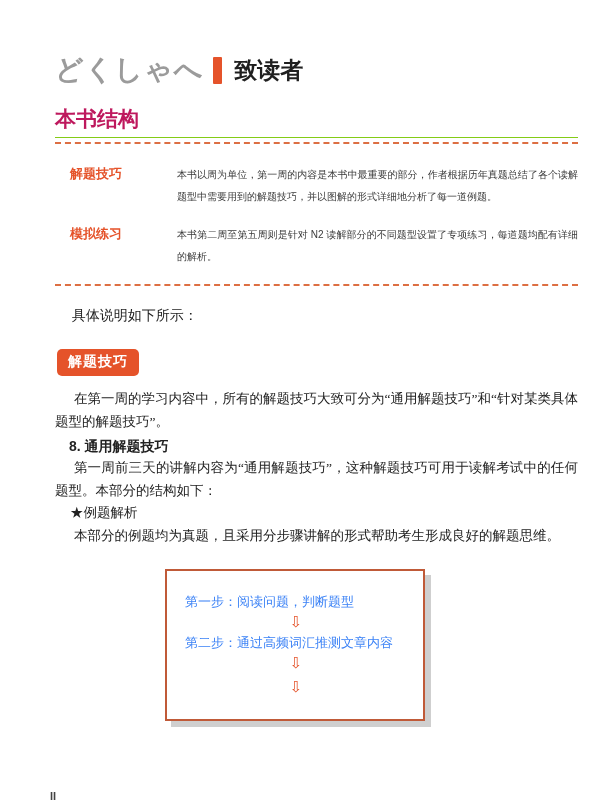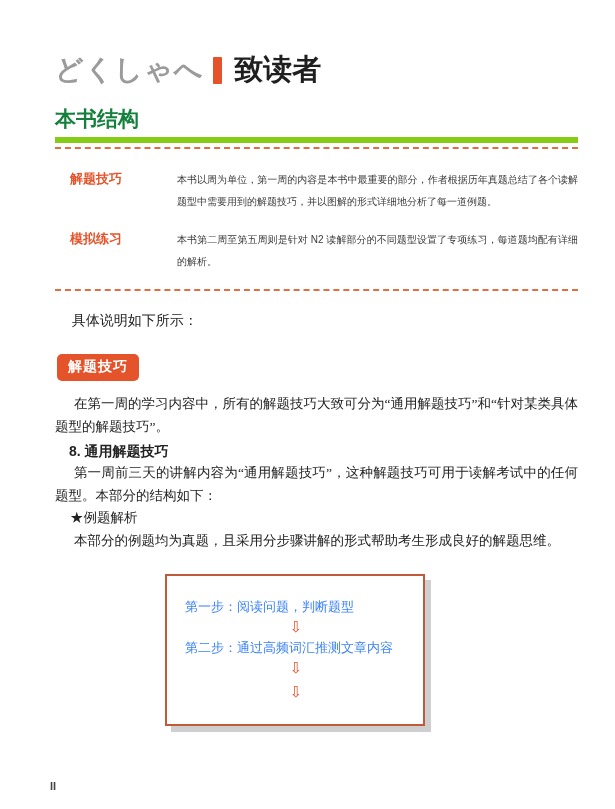--- a/index.html
+++ b/index.html
@@ -12,27 +12,27 @@
 
   
   .hdr{display:flex;align-items:center;margin-top:52px;height:36px;}
   .hdr-jp{
     font-family:Liberation Serif, serif;
     font-weight:bold;font-size:28px;color:#9b9b9b;letter-spacing:1px;
   }
   .hdr-bar{width:9px;height:27px;background:#e5532a;margin:0 12px 0 10px;border-radius:1px;}
   .hdr-cn{
     font-family:"Liberation Sans","DejaVu Sans",sans-serif;
-    font-weight:bold;font-size:29px;color:#1f1f1f;
+    font-weight:bold;font-size:23px;color:#1f1f1f;
   }
 
   
   .sec-head{
-    margin-top:17px;font-weight:bold;font-size:21px;color:#15803d;
-    padding-bottom:4px;border-bottom:6px solid #84cc16;
+    margin-top:17px;font-weight:bold;font-size:21px;color:#be185d;
+    padding-bottom:4px;border-bottom:1px solid #84cc16;
   }
   .dash{border-top:2px dashed #dd6f43;height:0;}
   .dash.under-head{margin-top:4px;}
 
   
   .items{margin-top:20px;}
   .item{display:flex;margin-bottom:16px;}
   .item-label{
     width:110px;flex:0 0 110px;padding-left:15px;box-sizing:border-box;
     font-family:"Liberation Sans","DejaVu Sans",sans-serif;
@@ -71,21 +71,21 @@
     padding:22px 0 20px 18px;
   }
   .step{font-size:13px;color:#3b82f6;line-height:17px;}
   .flow-arrow{
     text-align:center;width:222px;color:#e5532a;font-size:15px;
     line-height:24px;font-family:"DejaVu Sans",sans-serif;
   }
 
   
   .pagenum{
-    position:absolute;left:50px;bottom:17px;
+    position:absolute;left:50px;bottom:7px;
     font-family:"Liberation Sans","DejaVu Sans",sans-serif;
     font-size:11px;font-weight:bold;color:#444;letter-spacing:0px;
   }
 </style>
 </head>
 <body>
 
 <div class="page">
 
   <div class="hdr">

